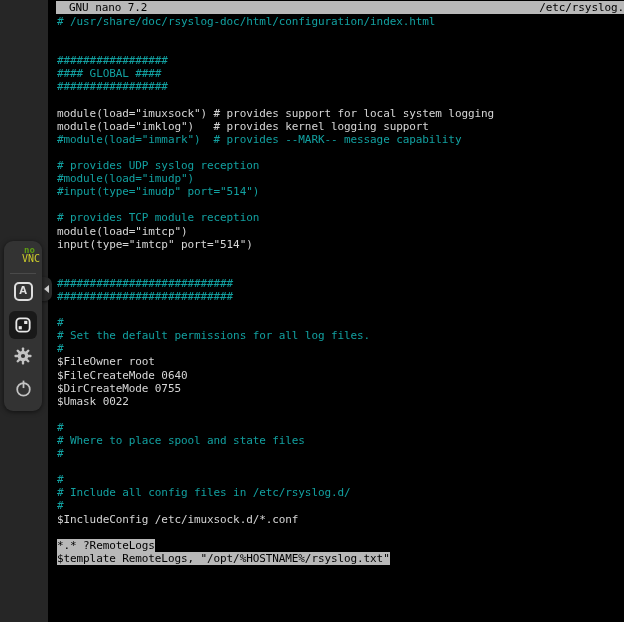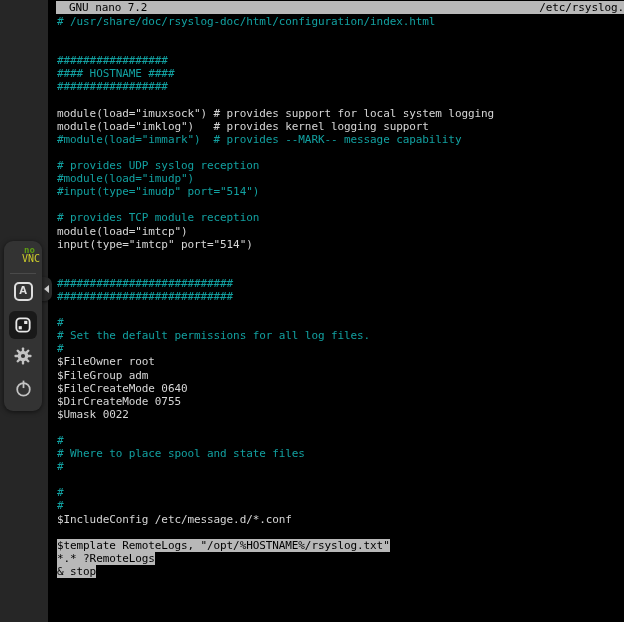--- a/index.html
+++ b/index.html
@@ -82,21 +82,21 @@
   <div class="terminal">
     <div class="titlebar">
       <span class="tb-left">  GNU nano 7.2</span>
       <span class="tb-right">/etc/rsyslog.</span>
     </div>
     <div class="screen">
         <div class="line comment"># /usr/share/doc/rsyslog-doc/html/configuration/index.html</div>
         <div class="line blank"></div>
         <div class="line blank"></div>
         <div class="line comment">#################</div>
-        <div class="line comment">#### HOSTNAME ####</div>
+        <div class="line comment">#### GLOBAL ####</div>
         <div class="line comment">#################</div>
         <div class="line blank"></div>
         <div class="line code">module(load="imuxsock") # provides support for local system logging</div>
         <div class="line code">module(load="imklog")   # provides kernel logging support</div>
         <div class="line comment">#module(load="immark")  # provides --MARK-- message capability</div>
         <div class="line blank"></div>
         <div class="line comment"># provides UDP syslog reception</div>
         <div class="line comment">#module(load="imudp")</div>
         <div class="line comment">#input(type="imudp" port="514")</div>
         <div class="line blank"></div>
@@ -105,36 +105,35 @@
         <div class="line code">input(type="imtcp" port="514")</div>
         <div class="line blank"></div>
         <div class="line blank"></div>
         <div class="line comment">###########################</div>
         <div class="line comment">###########################</div>
         <div class="line blank"></div>
         <div class="line comment">#</div>
         <div class="line comment"># Set the default permissions for all log files.</div>
         <div class="line comment">#</div>
         <div class="line code">$FileOwner root</div>
-        <div class="line code">$FileGroup adm</div>
         <div class="line code">$FileCreateMode 0640</div>
         <div class="line code">$DirCreateMode 0755</div>
         <div class="line code">$Umask 0022</div>
         <div class="line blank"></div>
         <div class="line comment">#</div>
         <div class="line comment"># Where to place spool and state files</div>
         <div class="line comment">#</div>
         <div class="line blank"></div>
         <div class="line comment">#</div>
+        <div class="line comment"># Include all config files in /etc/rsyslog.d/</div>
         <div class="line comment">#</div>
-        <div class="line code">$IncludeConfig /etc/message.d/*.conf</div>
+        <div class="line code">$IncludeConfig /etc/imuxsock.d/*.conf</div>
         <div class="line blank"></div>
+        <div class="line selected"><span class="sel">*.* ?RemoteLogs</span></div>
         <div class="line selected"><span class="sel">$template RemoteLogs, "/opt/%HOSTNAME%/rsyslog.txt"</span></div>
-        <div class="line selected"><span class="sel">*.* ?RemoteLogs</span></div>
-        <div class="line selected"><span class="sel">&amp; stop</span></div>
       </div>
   </div>
 
   <div class="vnc-handle">
     <div class="tri"></div>
   </div>
 
   <div class="vnc-panel">
     <div class="logo">
       <div class="logo-in">

